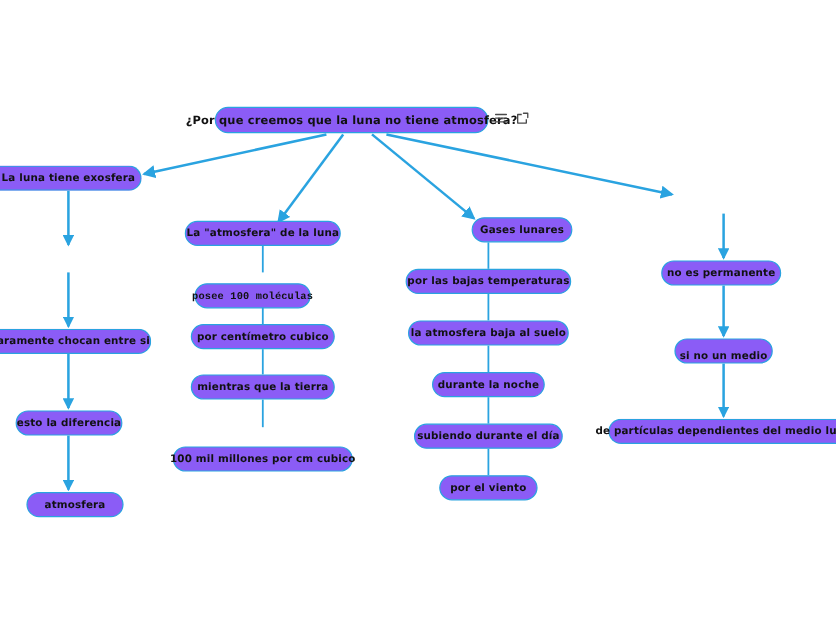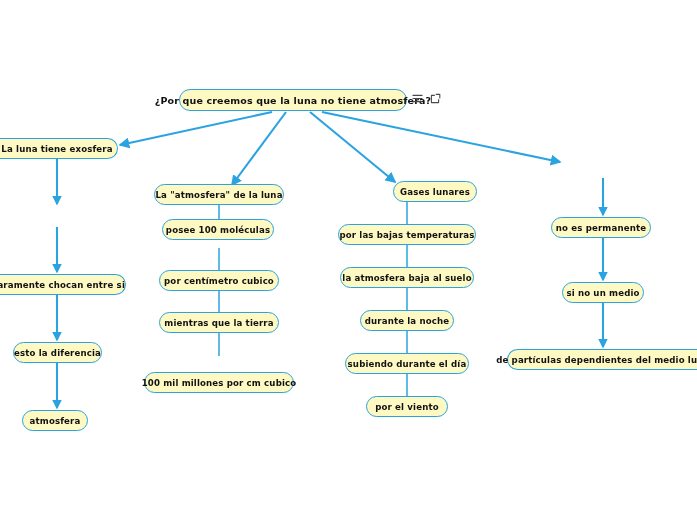--- a/index.html
+++ b/index.html
@@ -25,21 +25,21 @@
     top: 0;
     width: 697px;
     height: 520px;
     pointer-events: none;
   }
   .node {
     position: absolute;
     box-sizing: border-box;
     border: 1.4px solid #2aa3e0;
     border-radius: 999px;
-    background: #fef9c3;
+    background: #8b5cf6;
     color: #111111;
     font-weight: bold;
     display: flex;
     align-items: center;
     justify-content: center;
     white-space: nowrap;
     letter-spacing: 0.15px;
   }
   .node.root {
     border-width: 1.6px;
@@ -152,28 +152,28 @@
 
   <div class="node lvl clip-left" style="left:-4px; top:138px; width:122px;">
     <span class="node-label">La luna tiene exosfera</span>
   </div>
   <div class="node lvl clip-left" style="left:-8px; top:274px; width:134px;">
     <span class="node-label">raramente chocan entre si</span>
   </div>
   <div class="node lvl" style="left:13px; top:342px; width:89px;">
     <span class="node-label">esto la diferencia</span>
   </div>
-  <div class="node lvl" style="left:22px; top:410px; width:66px;">
+  <div class="node lvl" style="left:22px; top:410px; width:81px;">
     <span class="node-label">atmosfera</span>
   </div>
 
   <div class="node lvl" style="left:154px; top:184px; width:130px;">
     <span class="node-label">La "atmosfera" de la luna</span>
   </div>
-  <div class="node lvl" style="left:162px; top:219px; width:112px;">
+  <div class="node lvl" style="left:162px; top:236px; width:97px;font-family:Liberation Mono, monospace;">
     <span class="node-label">posee 100 moléculas</span>
   </div>
   <div class="node lvl" style="left:159px; top:270px; width:120px;">
     <span class="node-label">por centímetro cubico</span>
   </div>
   <div class="node lvl" style="left:159px; top:312px; width:120px;">
     <span class="node-label">mientras que la tierra</span>
   </div>
   <div class="node lvl" style="left:144px; top:356px; width:150px;margin-top:16px;">
     <span class="node-label">100 mil millones por cm cubico</span>
@@ -194,20 +194,20 @@
   <div class="node lvl" style="left:345px; top:353px; width:124px;">
     <span class="node-label">subiendo durante el día</span>
   </div>
   <div class="node lvl" style="left:366px; top:396px; width:82px;">
     <span class="node-label">por el viento</span>
   </div>
 
   <div class="node lvl" style="left:551px; top:217px; width:100px;">
     <span class="node-label">no es permanente</span>
   </div>
-  <div class="node lvl" style="left:562px; top:282px; width:82px;">
+  <div class="node lvl" style="left:562px; top:282px; width:82px;align-items:flex-end;">
     <span class="node-label">si no un medio</span>
   </div>
   <div class="node lvl clip-right" style="left:507px; top:349px; width:196px;">
     <span class="node-label">de partículas dependientes del medio lunar</span>
   </div>
 
 </div>
 
 </body></html>

